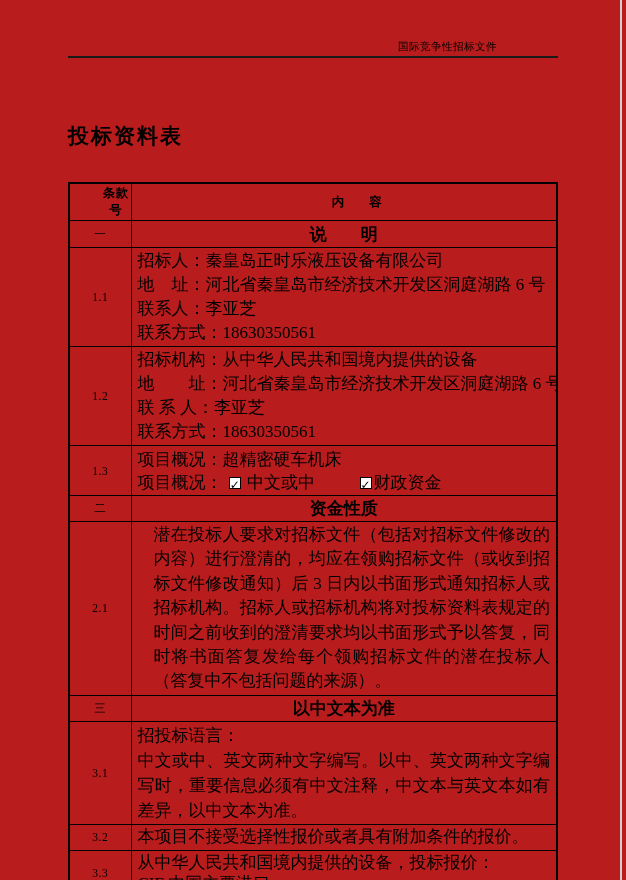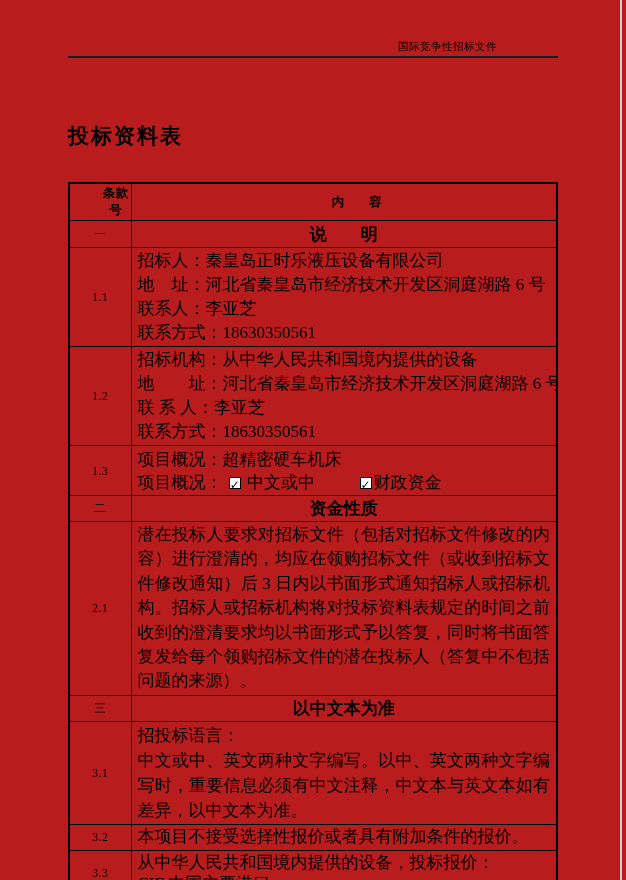--- a/index.html
+++ b/index.html
@@ -36,21 +36,21 @@
     text-align:center; vertical-align:middle;
     font-size:11.5px; letter-spacing:0.5px;
   }
   td.content {
     padding:1px 6px; font-size:17px; vertical-align:middle;
   }
   tr.head td { font-weight:bold; text-align:center; font-size:12.5px; vertical-align:middle;padding-left:32px; }
   tr.section td.content { font-weight:bold; text-align:center; }
   .ln { line-height:24px; white-space:nowrap; }
   .ln13 { line-height:23px; white-space:nowrap; }
-  .para { text-align:justify; line-height:24.4px; }
+  .para { text-align:justify; line-height:24.4px;margin-left:16px; }
   .para31 { text-align:justify; line-height:25px; }
   .ln33 { line-height:21px; white-space:nowrap; font-weight:normal; }
   .cb {
     display:inline-block; width:10px; height:10px; border:1px solid #000;
     position:relative; margin:0 2px -1px 2px; background:#fff;
   }
   .cb::after {
     content:"\2713"; position:absolute; left:0px; top:-4px;
     font-size:12px; font-family:"DejaVu Sans",sans-serif;
   }

